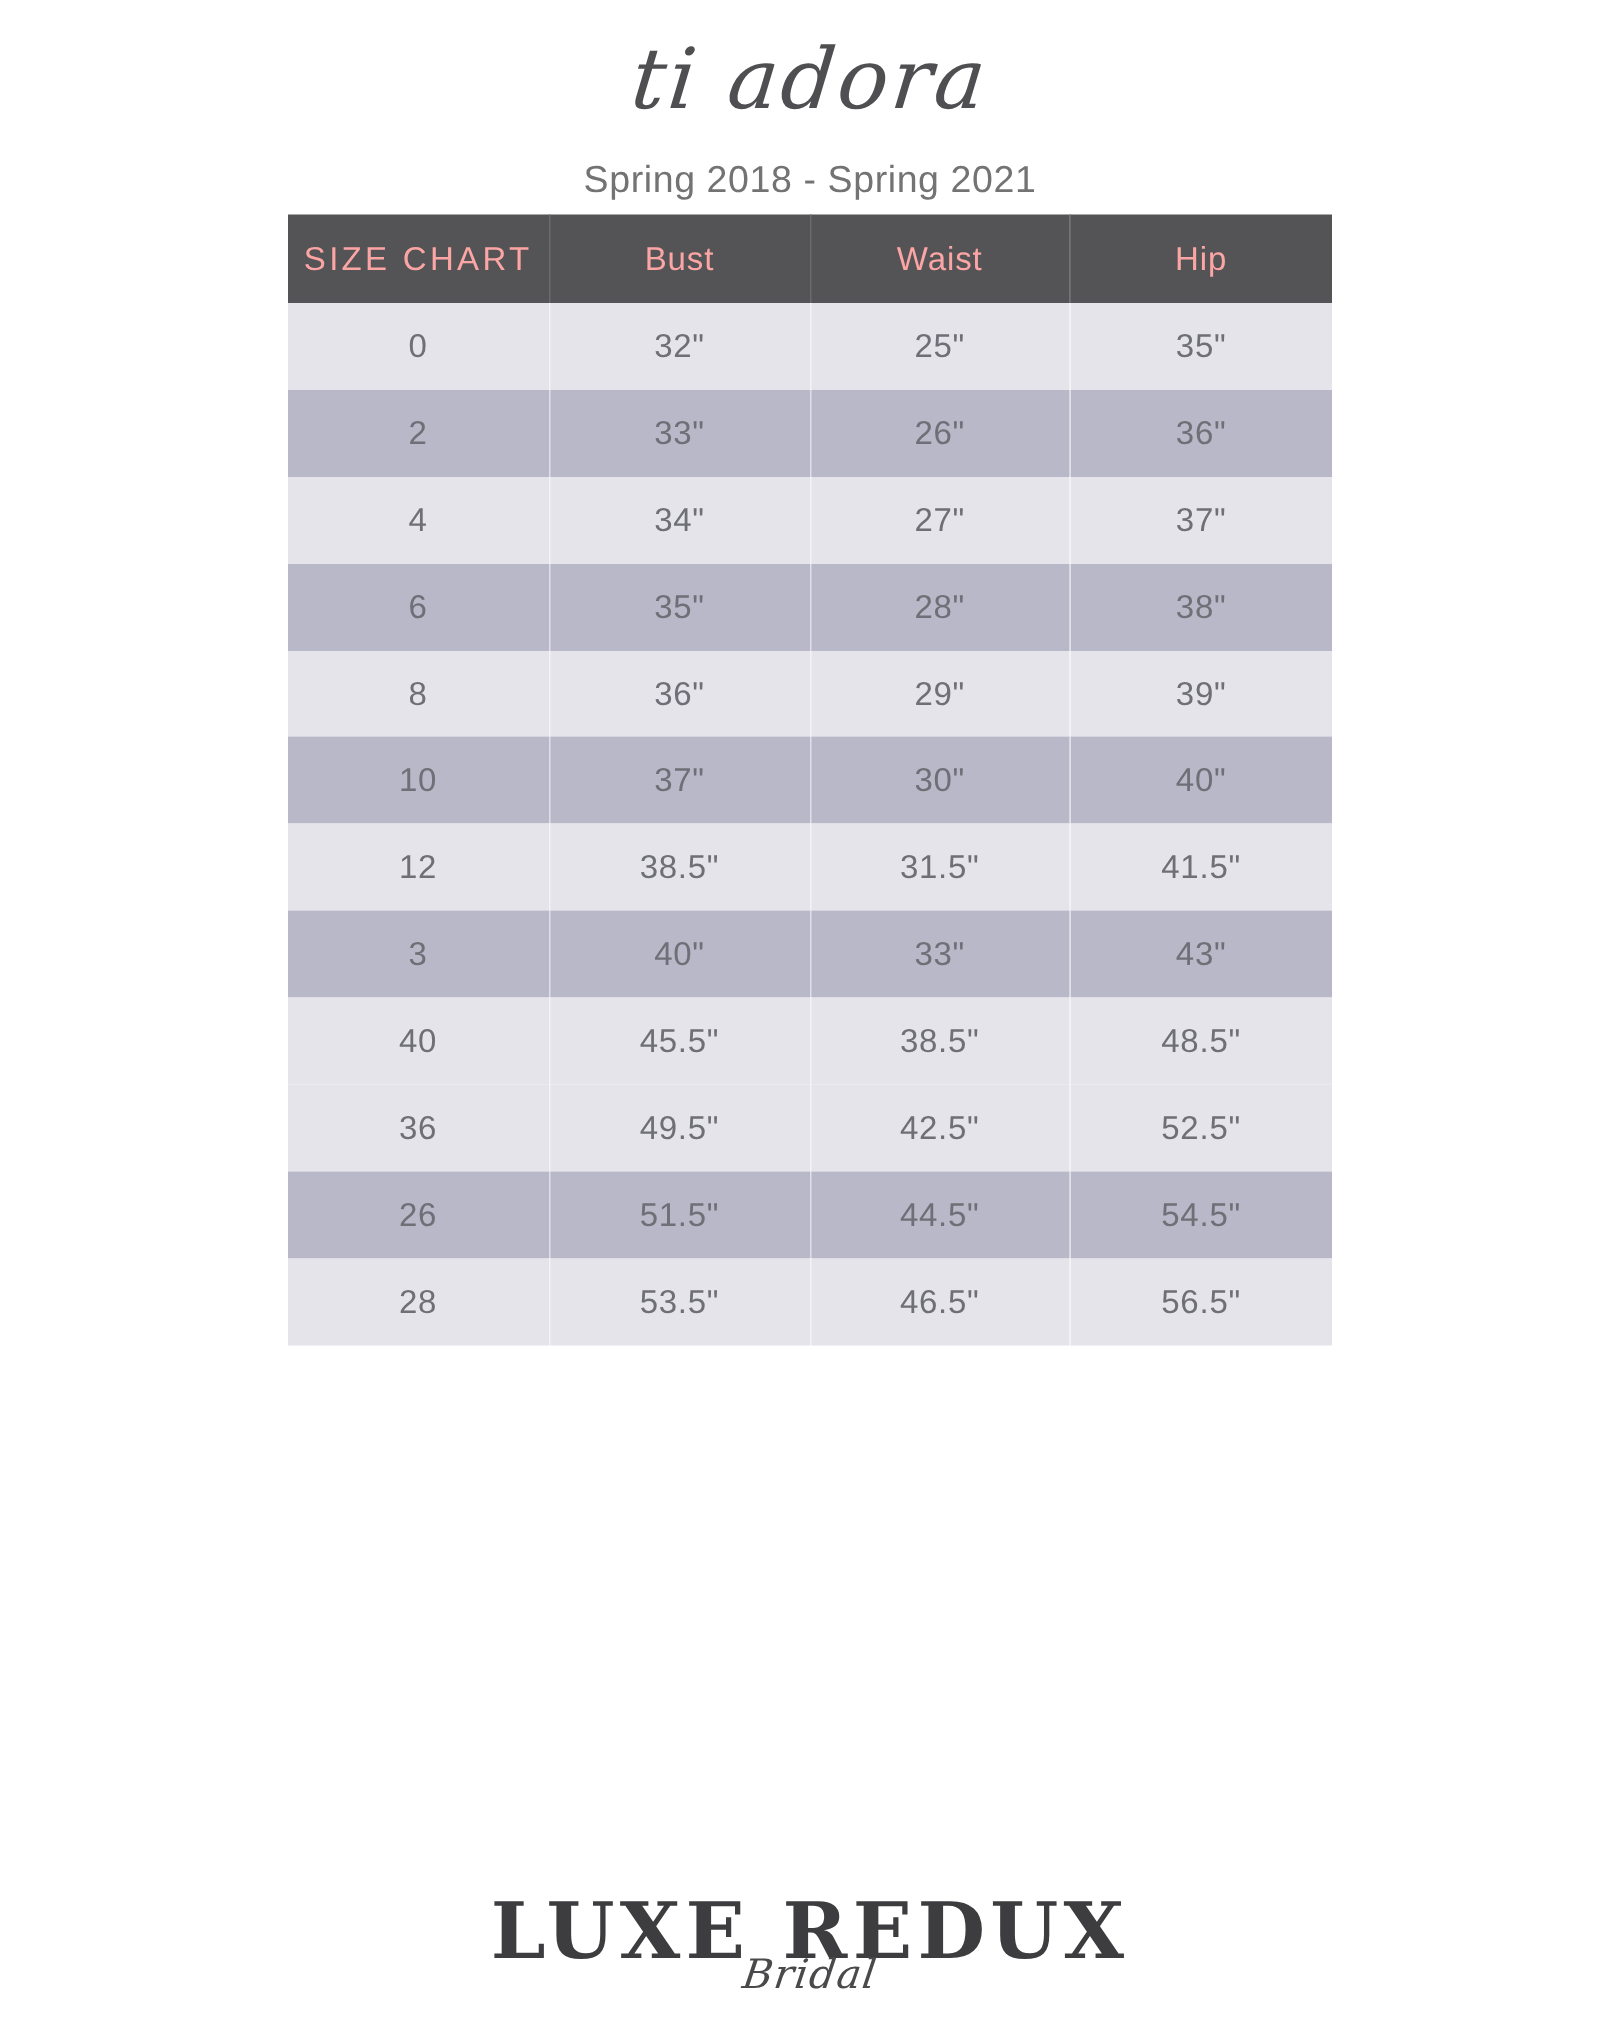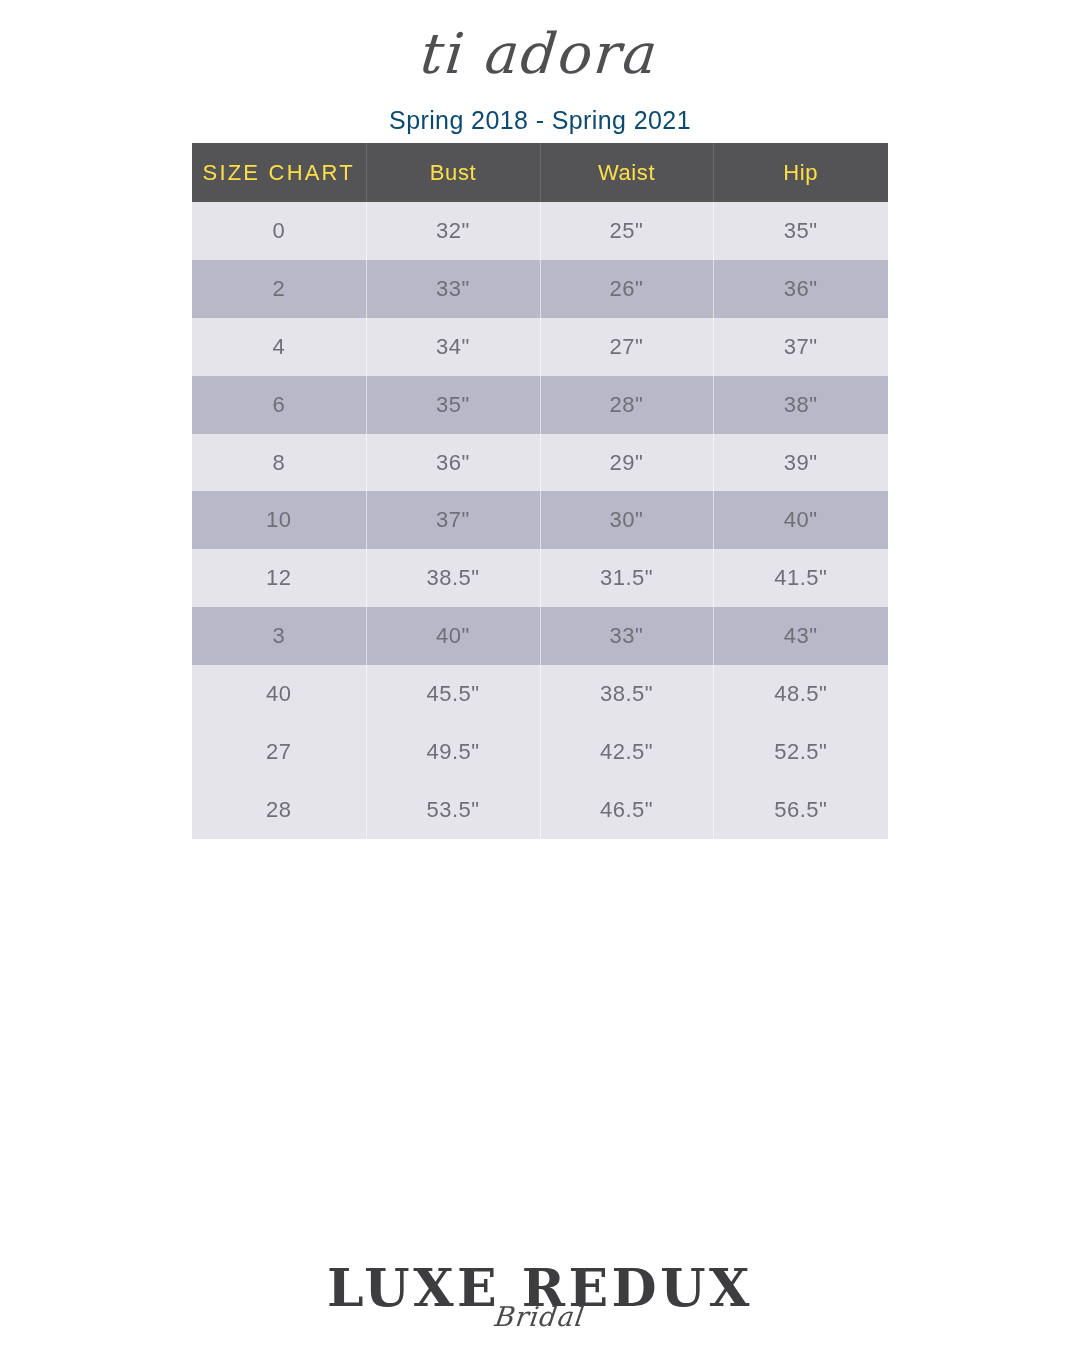--- a/index.html
+++ b/index.html
@@ -30,40 +30,40 @@
     line-height:1.0;
     transform:skewX(-6deg);
   }
   .brand-subtitle {
     position:absolute;
     top:106px; left:0; width:1080px;
     text-align:center;
     font-size:25px;
     font-weight:300;
     letter-spacing:0.4px;
-    color:#0c4a6e;
+    color:#737373;
   }
 
   
   .size-table {
     position:absolute;
     left:192px; top:143px;
     width:696px;
     border-collapse:collapse;
     table-layout:fixed;
   }
   .size-table th, .size-table td {
     text-align:center;
     vertical-align:middle;
     font-weight:400;
   }
   .size-table thead th {
     height:59px;
     background:#545456;
-    color:#fde047;
+    color:#fca5a5;
     font-size:22px;
     letter-spacing:0.6px;
     border-right:1px solid #6b6b6d;
   }
   .size-table thead th:last-child { border-right:none; }
   .size-table thead th.hdr-size {
     letter-spacing:2.2px;
   }
   .size-table tbody td {
     height:57.9px;
@@ -183,24 +183,30 @@
         <td>33"</td>
         <td>43"</td>
       </tr>
       <tr class="row-light">
         <td>40</td>
         <td>45.5"</td>
         <td>38.5"</td>
         <td>48.5"</td>
       </tr>
       <tr class="row-light">
-        <td>27</td>
+        <td>36</td>
         <td>49.5"</td>
         <td>42.5"</td>
         <td>52.5"</td>
+      </tr>
+      <tr class="row-dark">
+        <td>26</td>
+        <td>51.5"</td>
+        <td>44.5"</td>
+        <td>54.5"</td>
       </tr>
       <tr class="row-light">
         <td>28</td>
         <td>53.5"</td>
         <td>46.5"</td>
         <td>56.5"</td>
       </tr>
     </tbody>
   </table>
 

